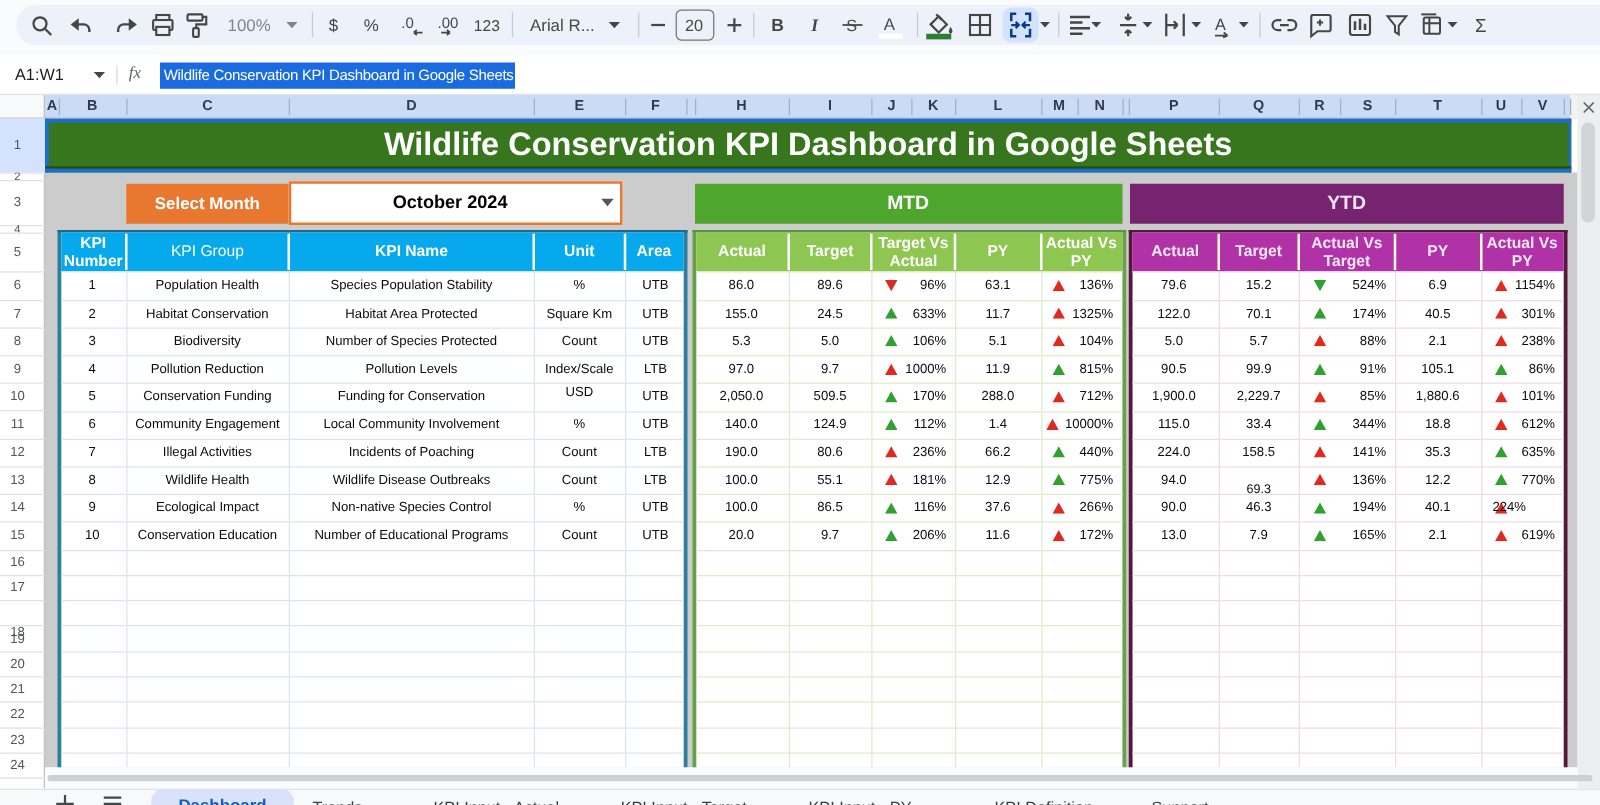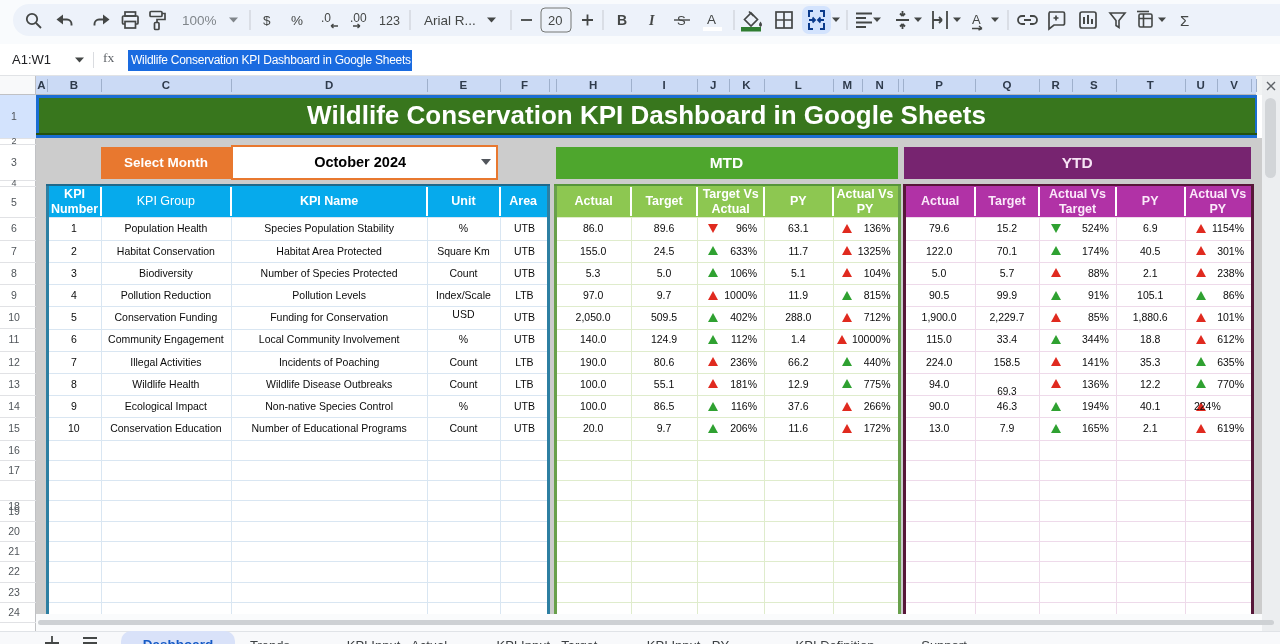--- a/index.html
+++ b/index.html
@@ -107,21 +107,21 @@
     </g>
 <path d="M1158 17.5 l4 4.5 4 -4.5 z" fill="#444746"></path>
 <text x="1180" y="25.5" font-size="15" fill="#444746" font-family="Liberation Sans">Σ</text>
 </svg>
 <div class="ab" style="left:0.0px;top:44.0px;width:1280.0px;height:32.0px;background:#fff;border-bottom:1px solid #e1e3e6"></div>
 <div class="ab" style="left:12.0px;top:44.0px;width:70.0px;height:31.0px;color:#202124;font-size:13px;display:flex;align-items:center">A1:W1</div>
 <svg class="ab" style="left:74px;top:54px" width="12" height="12">
     <path d="M1 3.5 l4.5 5 4.5 -5 z" fill="#444746"></path>
   </svg>
 <div class="ab" style="left:92.5px;top:52.0px;width:1.0px;height:16.0px;background:#dadce0"></div>
-<div class="ab" style="left:103px;top:50px;font-size:13.5px;color:#5f6368;font-family:Liberation Serif,serif">fx</div>
+<div class="ab" style="left:103px;top:50px;font-size:13.5px;font-style:italic;color:#5f6368;font-family:Liberation Serif,serif">fx</div>
 <div class="ab" style="left:128.0px;top:49.5px;width:284.0px;height:21.0px;background:#1a6be0;color:#fff;font-size:12px;letter-spacing:-0.25px;display:flex;align-items:center;padding-left:3px;white-space:nowrap;overflow:hidden">Wildlife Conservation KPI Dashboard in Google Sheets</div>
 <div class="ab" style="left:0.0px;top:76.0px;width:1280.0px;height:19.0px;background:#cbdaf5;border-bottom:1px solid #b5b7bb"></div>
 <div class="ab" style="left:0.0px;top:76.0px;width:36.0px;height:19.0px;background:#f8f9fa;border-right:1px solid #c0c1c4;border-bottom:1px solid #c0c1c4"></div>
 <div class="ab" style="left:1256.0px;top:76.0px;width:24.0px;height:19.0px;background:#f1f3f4"></div>
 <div class="ab" style="left:47.0px;top:79px;width:1px;height:13px;background:#9fb0cc"></div>
 <div class="ab" style="left:100.6px;top:79px;width:1px;height:13px;background:#9fb0cc"></div>
 <div class="ab" style="left:231.2px;top:79px;width:1px;height:13px;background:#9fb0cc"></div>
 <div class="ab" style="left:427.1px;top:79px;width:1px;height:13px;background:#9fb0cc"></div>
 <div class="ab" style="left:499.8px;top:79px;width:1px;height:13px;background:#9fb0cc"></div>
 <div class="ab" style="left:549.0px;top:79px;width:1px;height:13px;background:#9fb0cc"></div>
@@ -456,21 +456,21 @@
 <div class="ab" style="left:47.0px;top:306.2px;width:53.6px;height:22.2px;font-size:10.5px;color:#0b0b0b;display:flex;align-items:center;justify-content:center">5</div>
 <div class="ab" style="left:100.6px;top:306.2px;width:130.6px;height:22.2px;font-size:10.5px;color:#0b0b0b;display:flex;align-items:center;justify-content:center">Conservation Funding</div>
 <div class="ab" style="left:231.2px;top:306.2px;width:195.9px;height:22.2px;font-size:10.5px;color:#0b0b0b;display:flex;align-items:center;justify-content:center">Funding for Conservation</div>
 <div class="ab" style="left:427.1px;top:306.2px;width:72.7px;height:15px;font-size:10.5px;color:#0b0b0b;display:flex;align-items:center;justify-content:center">USD</div>
 <div class="ab" style="left:499.8px;top:306.2px;width:49.2px;height:22.2px;font-size:10.5px;color:#0b0b0b;display:flex;align-items:center;justify-content:center">UTB</div>
 <div class="ab" style="left:555.5px;top:306.2px;width:75.2px;height:22.2px;font-size:10.5px;color:#0b0b0b;display:flex;align-items:center;justify-content:center">2,050.0</div>
 <div class="ab" style="left:630.7px;top:306.2px;width:66.7px;height:22.2px;font-size:10.5px;color:#0b0b0b;display:flex;align-items:center;justify-content:center">509.5</div>
 <svg class="ab" style="left:708.2px;top:312.7px" width="10" height="9">
     <path d="M5 0 L10 9 L0 9 z" fill="#2fa131"></path>
   </svg>
-<div class="ab" style="left:728.2px;top:306.2px;width:28.8px;height:22.2px;font-size:10.5px;color:#0b0b0b;display:flex;align-items:center;justify-content:flex-end">402%</div>
+<div class="ab" style="left:728.2px;top:306.2px;width:28.8px;height:22.2px;font-size:10.5px;color:#0b0b0b;display:flex;align-items:center;justify-content:flex-end">170%</div>
 <div class="ab" style="left:764.0px;top:306.2px;width:68.6px;height:22.2px;font-size:10.5px;color:#0b0b0b;display:flex;align-items:center;justify-content:center">288.0</div>
 <svg class="ab" style="left:842.3px;top:312.7px" width="10" height="9">
     <path d="M5 0 L10 9 L0 9 z" fill="#e02a1f"></path>
   </svg>
 <div class="ab" style="left:861.7px;top:306.2px;width:28.8px;height:22.2px;font-size:10.5px;color:#0b0b0b;display:flex;align-items:center;justify-content:flex-end">712%</div>
 <div class="ab" style="left:903.5px;top:306.2px;width:71.2px;height:22.2px;font-size:10.5px;color:#0b0b0b;display:flex;align-items:center;justify-content:center">1,900.0</div>
 <div class="ab" style="left:974.7px;top:306.2px;width:64.5px;height:22.2px;font-size:10.5px;color:#0b0b0b;display:flex;align-items:center;justify-content:center">2,229.7</div>
 <svg class="ab" style="left:1050.6px;top:312.7px" width="10" height="9">
     <path d="M5 0 L10 9 L0 9 z" fill="#e02a1f"></path>
   </svg>

